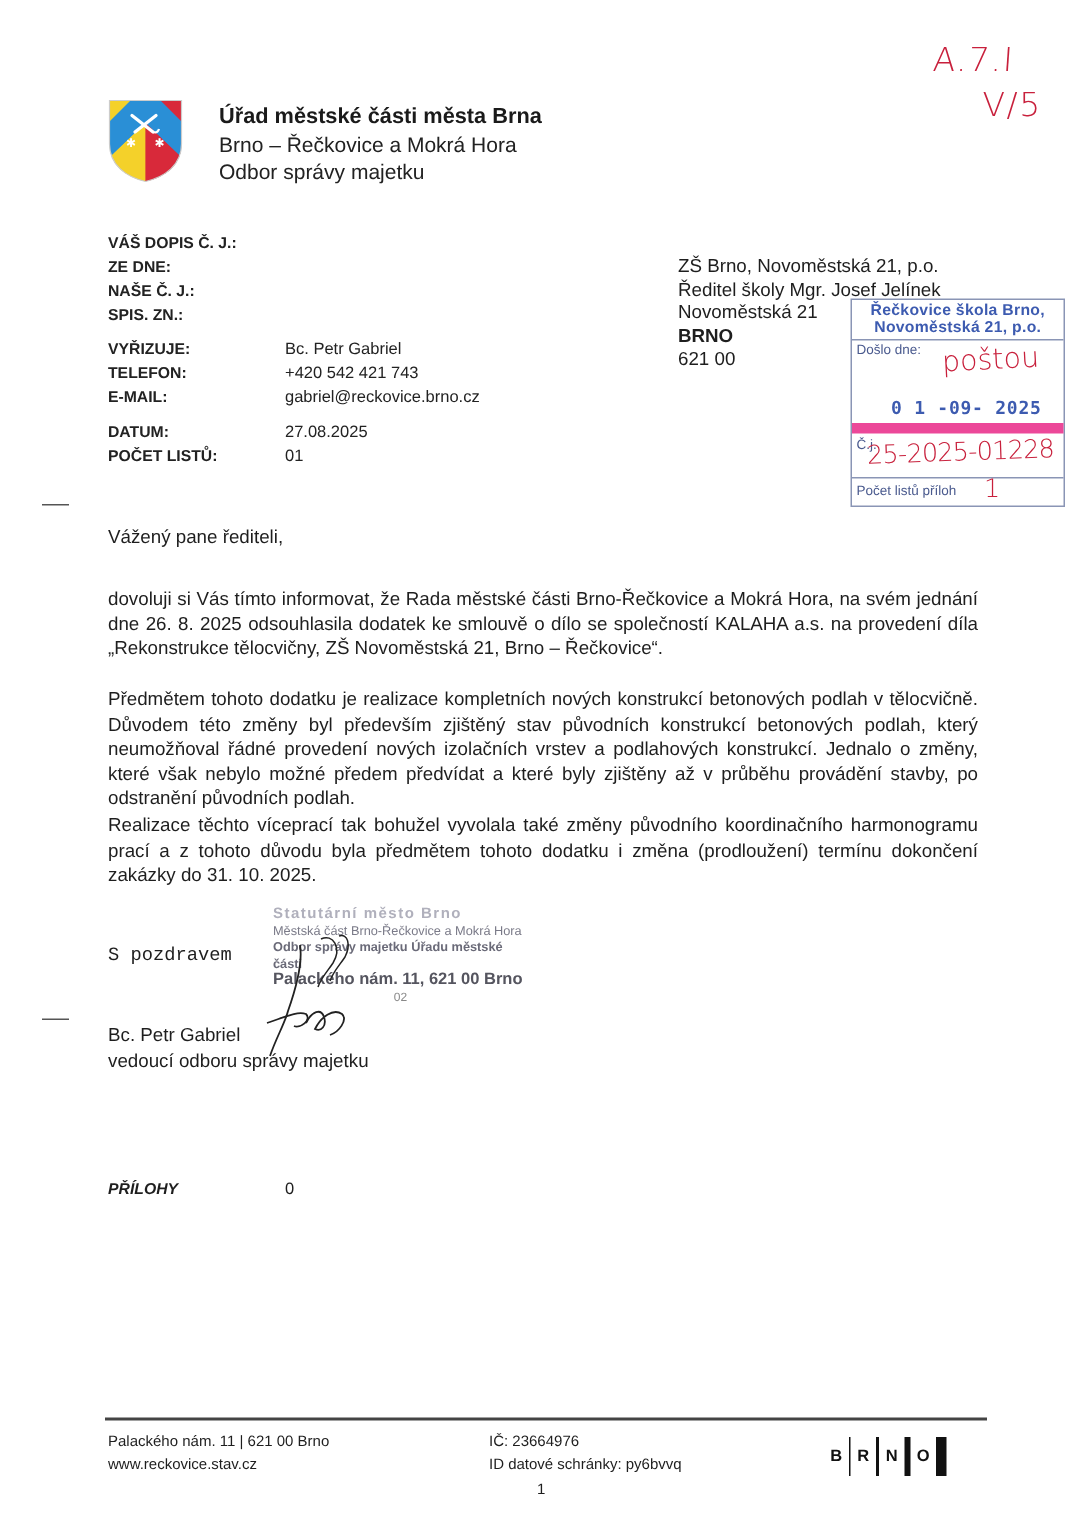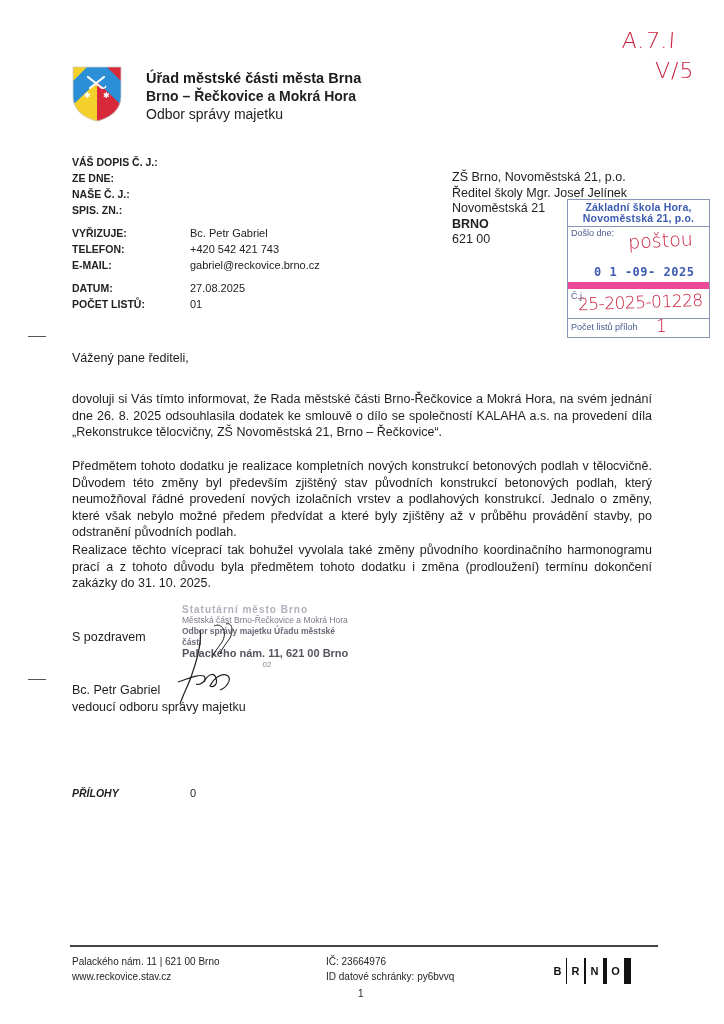--- a/index.html
+++ b/index.html
@@ -9,21 +9,21 @@
   .abs { position: absolute; }
 
   
   .hand { font-family: "DejaVu Sans", sans-serif; color: #c8203c; font-weight: 300; }
   .annot1 { left: 622px; top: 28px; font-size: 22px; letter-spacing: 1px; transform: skewX(-4deg); }
   .annot2 { left: 655px; top: 58px; font-size: 22px; letter-spacing: 1px; }
 
   
   .logo { left: 72px; top: 66px; width: 50px; height: 56px; }
   .hdr-title { left: 146px; top: 70px; font-size: 14.5px; font-weight: bold; color: #1a1a1a; }
-  .hdr-sub1 { left: 146px; top: 88px; font-size: 14px; color: #222; font-weight: bold; }
+  .hdr-sub1 { left: 146px; top: 88px; font-size: 14px; color: #222; }
   .hdr-sub2 { left: 146px; top: 106px; font-size: 14px; color: #222; }
 
   
   .meta-label { position: absolute; left: 72px; font-size: 10.5px; font-weight: bold; color: #222; }
   .meta-value { position: absolute; left: 190px; font-size: 11px; color: #222; }
 
   
   .recip { left: 452px; top: 170px; font-size: 12.5px; line-height: 15.5px; color: #1e1e1e; }
   .recip .bold { font-weight: bold; }
 
@@ -42,21 +42,21 @@
   
   .tick { position: absolute; left: 28px; width: 18px; height: 1px; background: #555; }
 
   
   .salutation { left: 72px; top: 351px; font-size: 12.5px; }
   .para { position: absolute; left: 72px; width: 580px; font-size: 12.5px; line-height: 16.5px; text-align: justify; color: #1e1e1e; }
   .p1 { top: 391px; }
   .p2 { top: 458px; }
   .p3 { top: 542px; }
 
-  .closing { left: 72px; top: 630px; font-size: 12.5px; }
+  .closing { left: 72px; top: 630px; font-size: 12.5px; font-family: Liberation Mono, monospace; }
 
   
   .sig-stamp { left: 182px; top: 604px; width: 170px; color: #7a7a8a; font-size: 8.5px; line-height: 11px; }
   .sig-stamp .s0 { font-size: 10px; font-weight: bold; color: #b0b0bc; letter-spacing: 1px; }
   .sig-stamp .s1 { color: #7a7a88; }
   .sig-stamp .s2 { color: #6a6a78; font-weight: bold; }
   .sig-stamp .s3 { font-size: 11px; font-weight: bold; color: #55555f; }
   .sig-stamp .s4 { text-align: center; font-size: 8px; color: #888; }
   .signature { left: 170px; top: 612px; width: 80px; height: 100px; }
 
@@ -129,21 +129,21 @@
 <div class="abs recip">
   <div>ZŠ Brno, Novoměstská 21, p.o.</div>
   <div>Ředitel školy Mgr. Josef Jelínek</div>
   <div>Novoměstská 21</div>
   <div class="bold">BRNO</div>
   <div>621 00</div>
 </div>
 
 <div class="abs stamp">
   <div class="row1">
-    <div>Základní škola Hora,</div>
+    <div>Řečkovice škola Brno,</div>
     <div>Novoměstská 21, p.o.</div>
   </div>
   <div class="row2">
     <span class="lbl" style="top:1px">Došlo dne:</span>
     <span class="received hand">poštou</span>
     <span class="date">0 1 -09- 2025</span>
   </div>
   <div class="row3">
     <span class="lbl" style="top:2px">Č.j.</span>
     <span class="ref hand">25-2025-01228</span>

